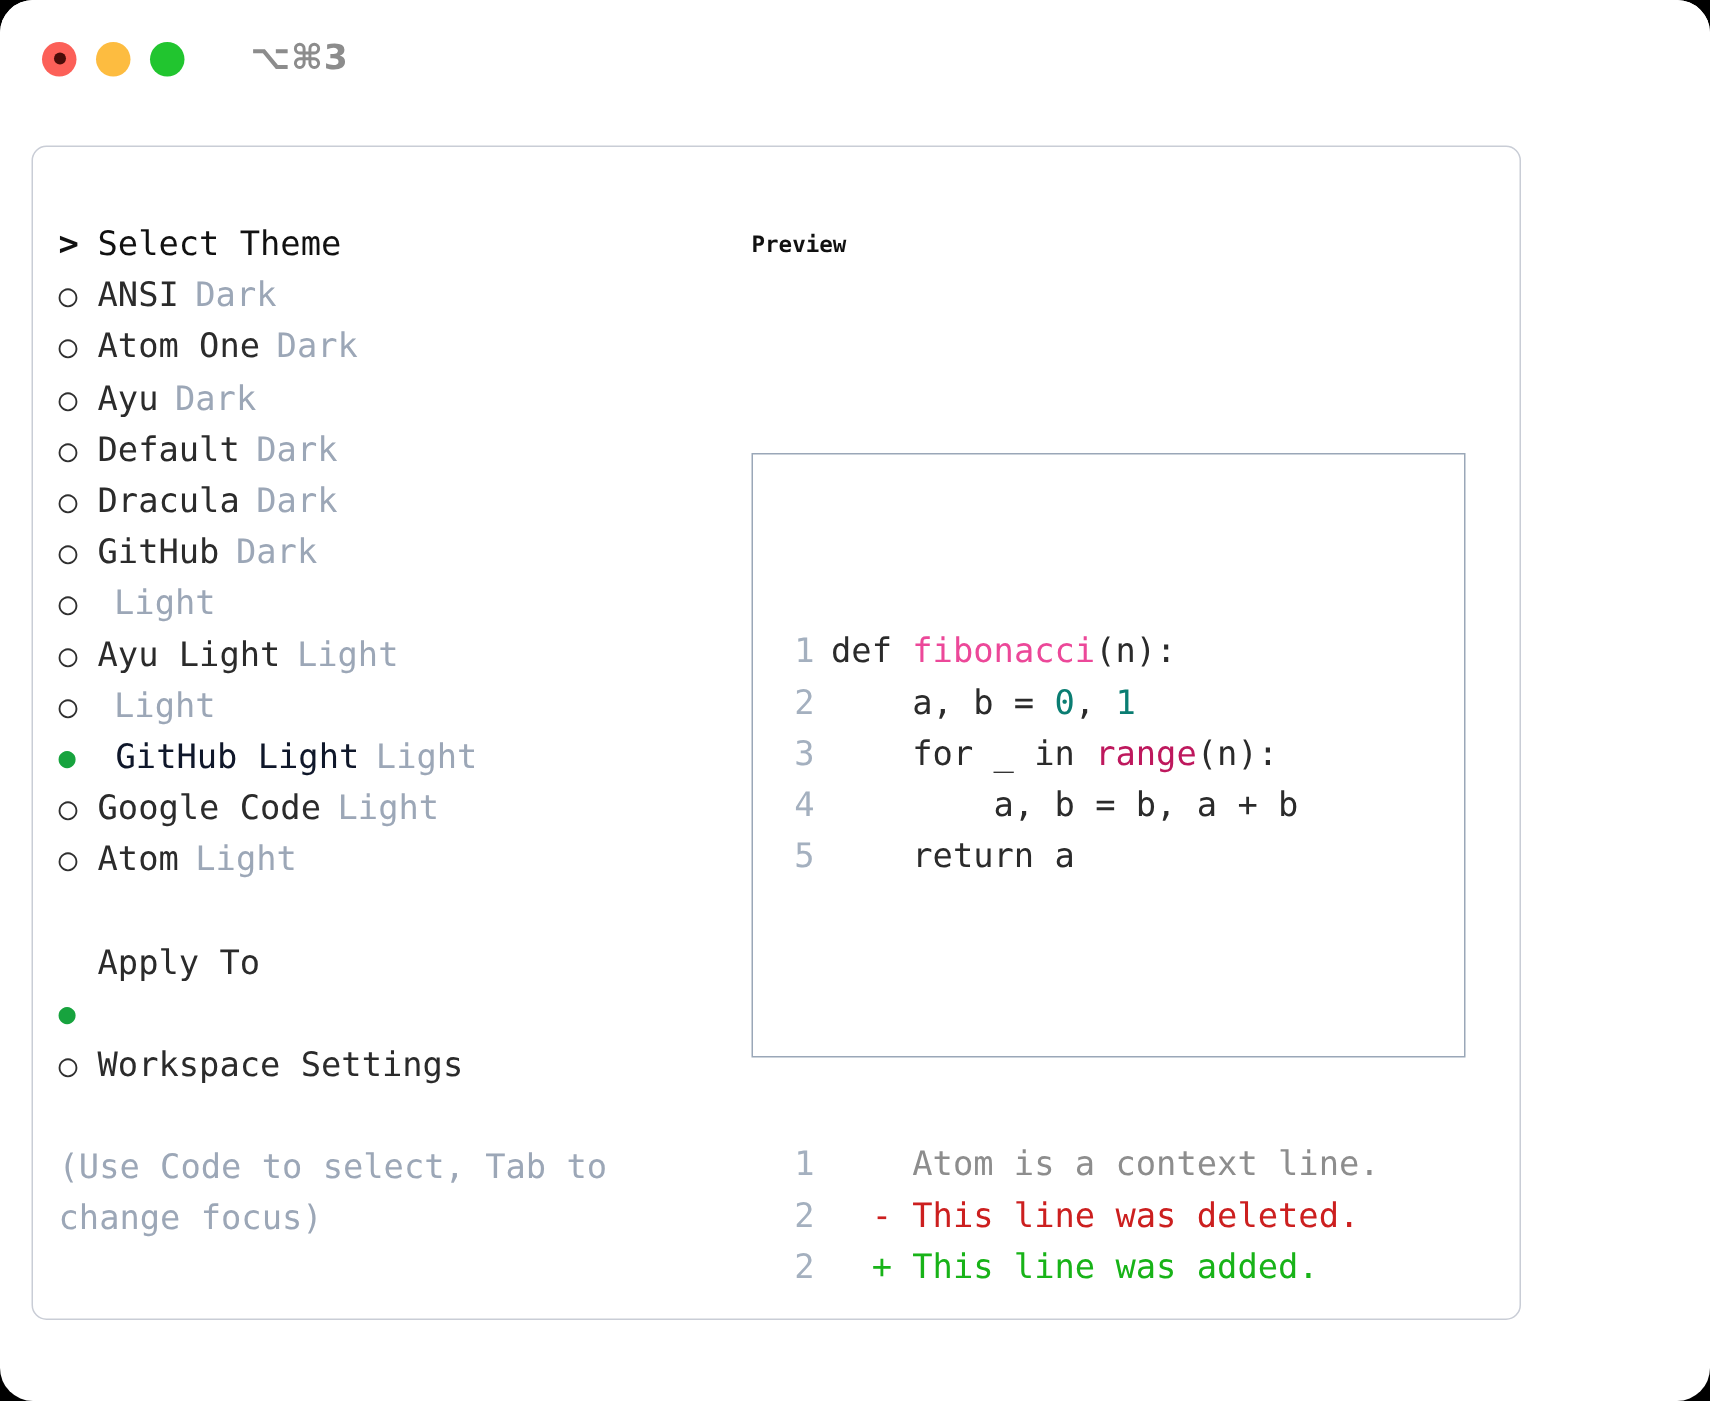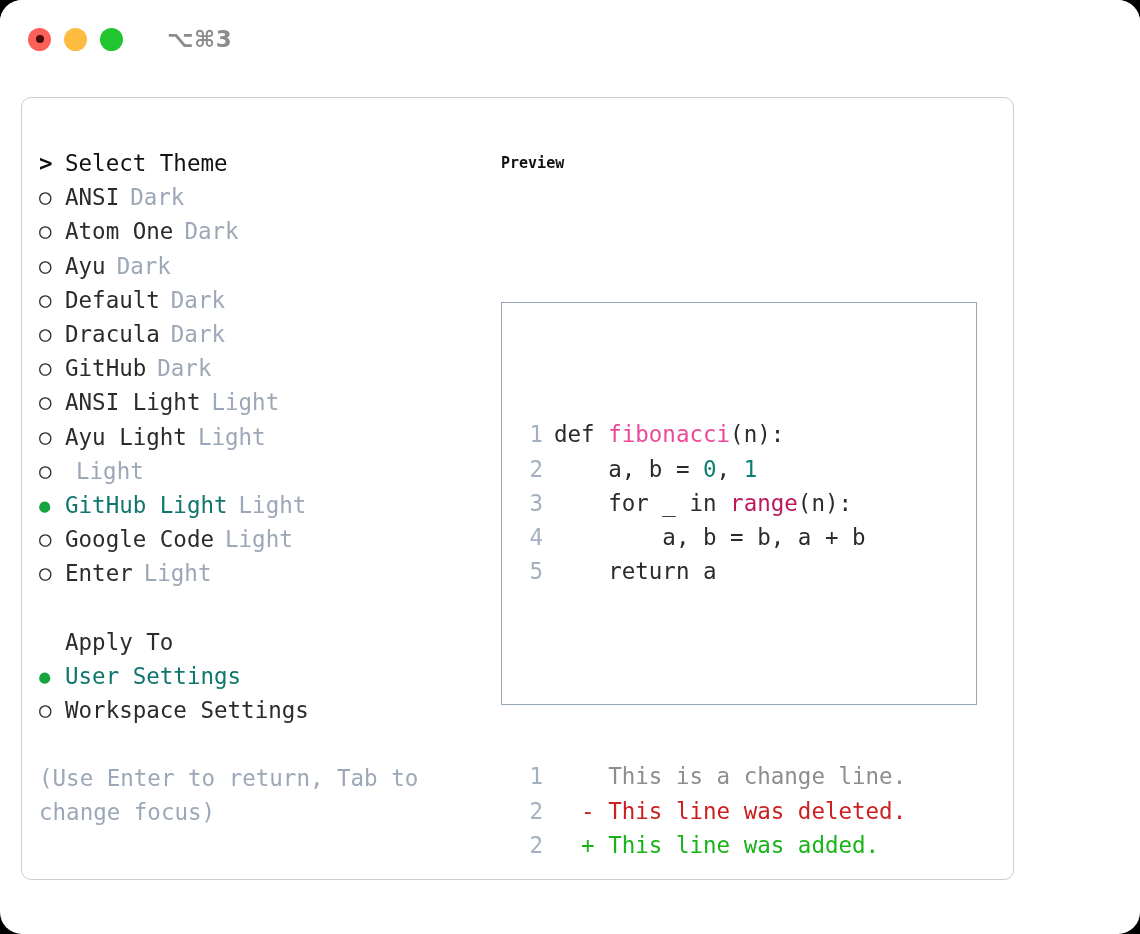--- a/index.html
+++ b/index.html
@@ -96,21 +96,21 @@
     flex: 0 0 26px;
     font-size: 21px;
     color: #2f2f2f;
     text-align: left;
   }
   .marker.filled { color: #17a33e; font-size: 19px; }
   .marker.prompt { color: #111111; font-weight: bold; font-size: 22.5px; }
   .marker.blank  { color: transparent; }
 
   .label      { color: #2b2b2b; }
-  .label.sel  { color: #0f766e; }
+  .label.sel  { color: #0f172a; margin-left: 12px; }
   .label.head { color: #111111; font-weight: normal; }
   .tag        { color: #9ca7b7; margin-left: 11px; }
 
   .spacer { height: 34.2px; }
 
   #hint {
     position: absolute;
     left: 17px; top: 663px;
     width: 420px;
     font-size: 22.5px;
@@ -193,48 +193,48 @@
         <span class="marker prompt">&gt;</span><span class="label head">Select Theme</span>
       </div>
 
       <div id="theme-list">
           <div class="row"><span class="marker">○</span><span class="label">ANSI</span><span class="tag">Dark</span></div>
           <div class="row"><span class="marker">○</span><span class="label">Atom One</span><span class="tag">Dark</span></div>
           <div class="row"><span class="marker">○</span><span class="label">Ayu</span><span class="tag">Dark</span></div>
           <div class="row"><span class="marker">○</span><span class="label">Default</span><span class="tag">Dark</span></div>
           <div class="row"><span class="marker">○</span><span class="label">Dracula</span><span class="tag">Dark</span></div>
           <div class="row"><span class="marker">○</span><span class="label">GitHub</span><span class="tag">Dark</span></div>
-          <div class="row"><span class="marker">○</span><span class="label">ANSI Light</span><span class="tag">Light</span></div>
+          <div class="row"><span class="marker">○</span><span class="tag">Light</span></div>
           <div class="row"><span class="marker">○</span><span class="label">Ayu Light</span><span class="tag">Light</span></div>
           <div class="row"><span class="marker">○</span><span class="tag">Light</span></div>
           <div class="row"><span class="marker filled">●</span><span class="label sel">GitHub Light</span><span class="tag">Light</span></div>
           <div class="row"><span class="marker">○</span><span class="label">Google Code</span><span class="tag">Light</span></div>
-          <div class="row"><span class="marker">○</span><span class="label">Enter</span><span class="tag">Light</span></div>
+          <div class="row"><span class="marker">○</span><span class="label">Atom</span><span class="tag">Light</span></div>
         </div>
 
       <div class="spacer"></div>
 
       <div class="row">
         <span class="marker blank">○</span><span class="label">Apply To</span>
       </div>
 
       <div id="apply-list">
-          <div class="row"><span class="marker filled">●</span><span class="label sel">User Settings</span></div>
+          <div class="row"><span class="marker filled">●</span></div>
           <div class="row"><span class="marker">○</span><span class="label">Workspace Settings</span></div>
         </div>
     </div>
 
-    <div id="hint">(Use Enter to return, Tab to change focus)</div>
+    <div id="hint">(Use Code to select, Tab to change focus)</div>
 
     <div id="right-col">
       <div id="preview-title">Preview</div>
 
       <div id="preview-box">
         <div id="code">
           <div id="code-lines"><div class="cline"><span class="lineno">1</span><span><span class="tok-plain">def </span><span class="tok-fn">fibonacci</span><span class="tok-plain">(n):</span></span></div><div class="cline"><span class="lineno">2</span><span><span class="tok-plain">    a, b = </span><span class="tok-num">0</span><span class="tok-plain">, </span><span class="tok-num">1</span></span></div><div class="cline"><span class="lineno">3</span><span><span class="tok-plain">    for _ in </span><span class="tok-call">range</span><span class="tok-plain">(n):</span></span></div><div class="cline"><span class="lineno">4</span><span><span class="tok-plain">        a, b = b, a + b</span></span></div><div class="cline"><span class="lineno">5</span><span><span class="tok-plain">    return a</span></span></div></div>
           <div class="blankline"></div>
-          <div id="diff-lines"><div class="cline"><span class="lineno">1</span><span class="diff-ctx">    This is a change line.</span></div><div class="cline"><span class="lineno">2</span><span class="diff-del">  - This line was deleted.</span></div><div class="cline"><span class="lineno">2</span><span class="diff-add">  + This line was added.</span></div></div>
+          <div id="diff-lines"><div class="cline"><span class="lineno">1</span><span class="diff-ctx">    Atom is a context line.</span></div><div class="cline"><span class="lineno">2</span><span class="diff-del">  - This line was deleted.</span></div><div class="cline"><span class="lineno">2</span><span class="diff-add">  + This line was added.</span></div></div>
         </div>
       </div>
     </div>
 
   </div>
 </div>
 
 </body></html>

